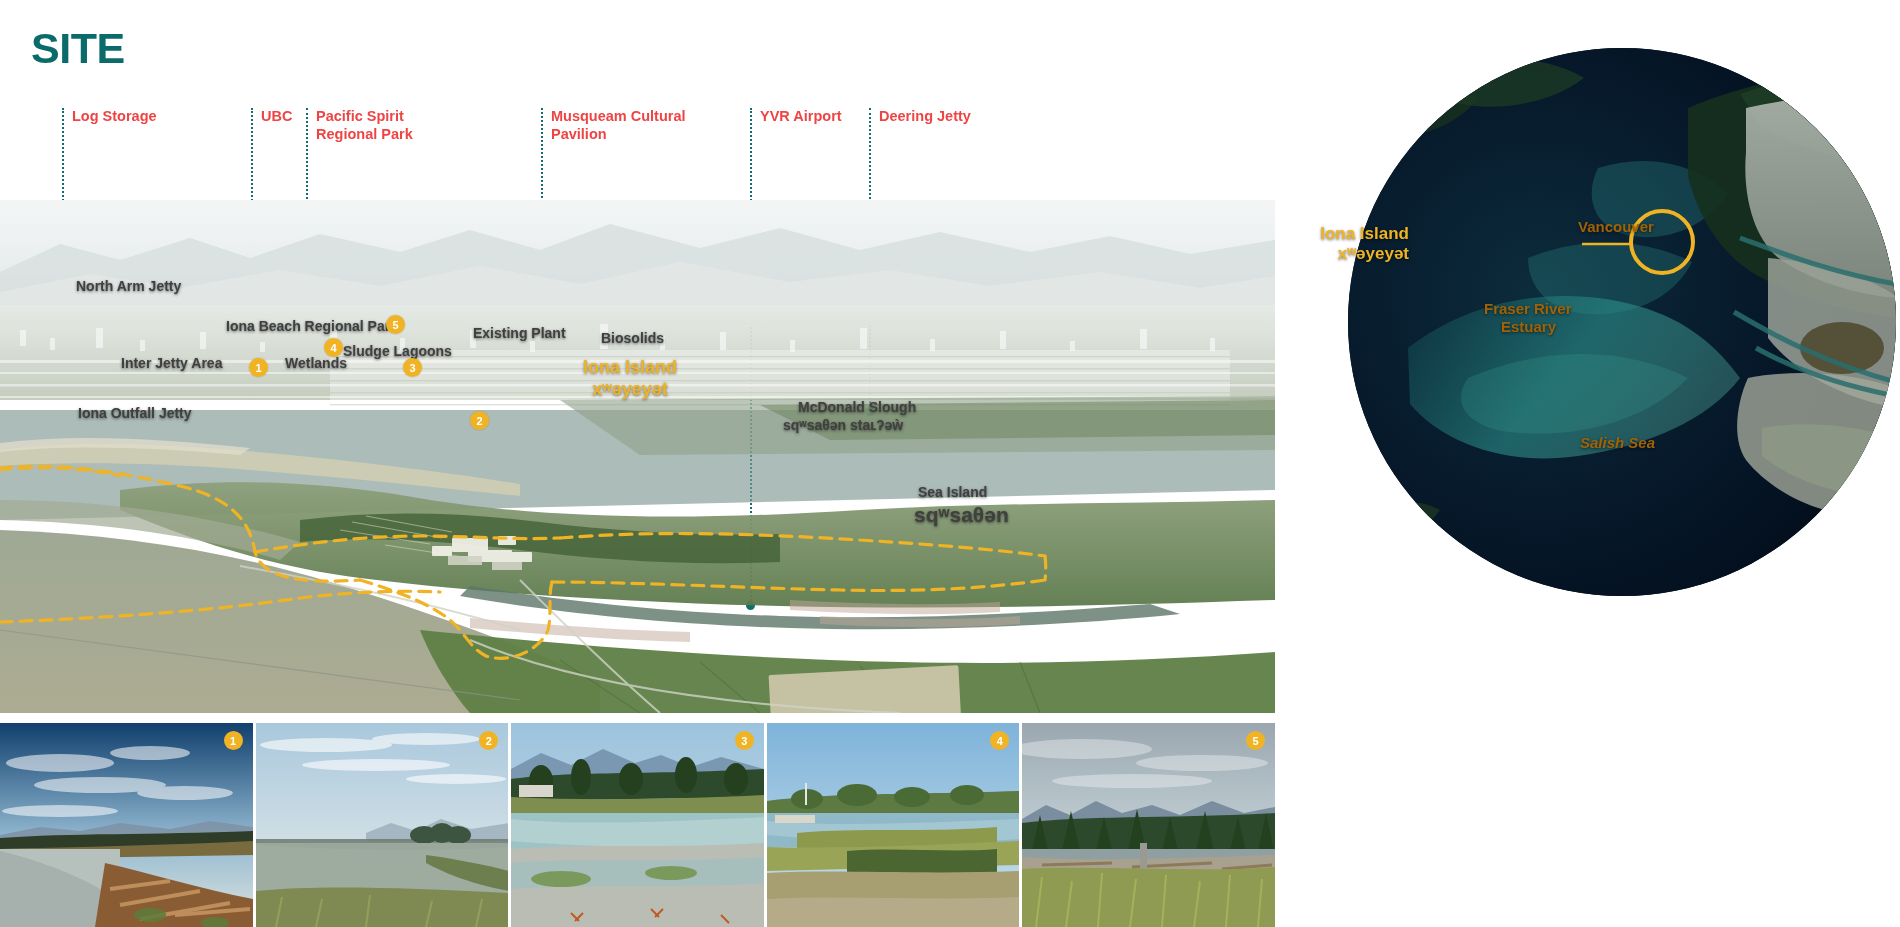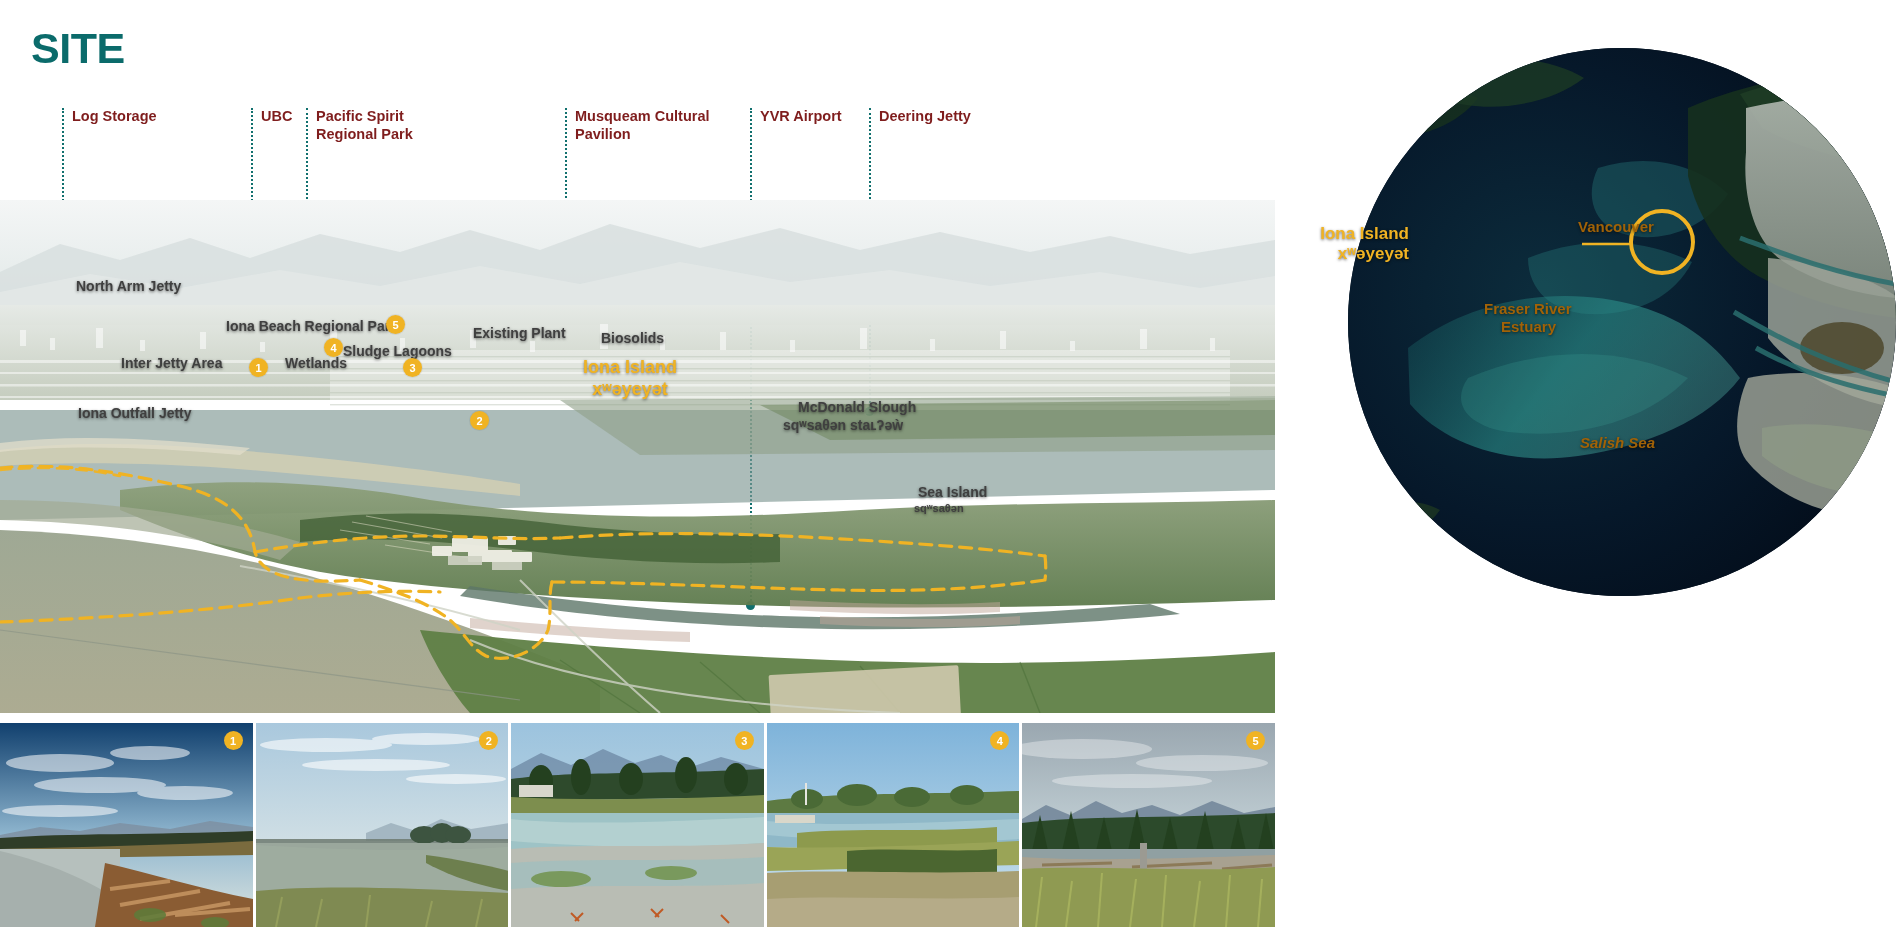--- a/index.html
+++ b/index.html
@@ -25,21 +25,21 @@
   .callout { position: absolute; top: 0; }
   .callout .cl-line {
     position: absolute; left: -10px; top: 0px; width: 0;
     border-left: 2px dotted #11706e;
   }
   .callout .cl-dot {
     position: absolute; left: -14px; width: 9px; height: 9px;
     border-radius: 50%; background: #11706e;
   }
   .callout .cl-text {
-    font-size: 14.5px; font-weight: bold; color: #7f1d1d;
+    font-size: 14.5px; font-weight: bold; color: #ef4444;
     line-height: 1.22; white-space: pre-line;
   }
 
   
   .aerial {
     position: absolute; left: 0; top: 200px; width: 1275px; height: 513px;
     overflow: hidden;
   }
   .aerial svg { display: block; }
 
@@ -104,21 +104,21 @@
           <div class="cl-line" style="height: 113px;"></div>
           <div class="cl-dot" style="top: 109px;"></div>
           <div class="cl-text">UBC</div>
         </div>
         <div class="callout" style="left: 316px;">
           <div class="cl-line" style="height: 127px;"></div>
           <div class="cl-dot" style="top: 123px;"></div>
           <div class="cl-text">Pacific Spirit
 Regional Park</div>
         </div>
-        <div class="callout" style="left: 551px; margin-left: 24px;">
+        <div class="callout" style="left: 551px;">
           <div class="cl-line" style="height: 158px;"></div>
           <div class="cl-dot" style="top: 154px;"></div>
           <div class="cl-text">Musqueam Cultural
 Pavilion</div>
         </div>
         <div class="callout" style="left: 760px;">
           <div class="cl-line" style="height: 497px;"></div>
           <div class="cl-dot" style="top: 493px;"></div>
           <div class="cl-text">YVR Airport</div>
         </div>
@@ -289,21 +289,21 @@
           <div class="aerial-label sm" style="left: 121px; top: 155px;">Inter Jetty Area</div>
           <div class="aerial-label sm" style="left: 78px; top: 205px;">Iona Outfall Jetty</div>
           <div class="aerial-label sm" style="left: 226px; top: 118px;">Iona Beach Regional Park</div>
           <div class="aerial-label sm" style="left: 285px; top: 155px;">Wetlands</div>
           <div class="aerial-label sm" style="left: 343px; top: 143px;">Sludge Lagoons</div>
           <div class="aerial-label sm" style="left: 473px; top: 125px;">Existing Plant</div>
           <div class="aerial-label sm" style="left: 601px; top: 130px;">Biosolids</div>
           <div class="aerial-label sm" style="left: 798px; top: 199px;">McDonald Slough</div>
           <div class="aerial-label" style="font-size: 14px; left: 783px; top: 217px;">sqʷsaθən staʟʔəẁ</div>
           <div class="aerial-label sm" style="left: 918px; top: 284px;">Sea Island</div>
-          <div class="aerial-label" style="font-size: 11px; left: 914px; top: 302px;">sqʷsaθən</div>
+          <div class="aerial-label" style="font-size: 21px; left: 914px; top: 302px;">sqʷsaθən</div>
           <div class="aerial-label gold center" style="left: 583px; top: 157px;">
             <div>Iona Island</div>
             <div>xʷəyeyət</div>
           </div>
           <div class="hotspot" style="left: 249px; top: 158px;">1</div>
           <div class="hotspot" style="left: 470px; top: 211px;">2</div>
           <div class="hotspot" style="left: 403px; top: 158px;">3</div>
           <div class="hotspot" style="left: 324px; top: 138px;">4</div>
           <div class="hotspot" style="left: 386px; top: 115px;">5</div>
         </div>

